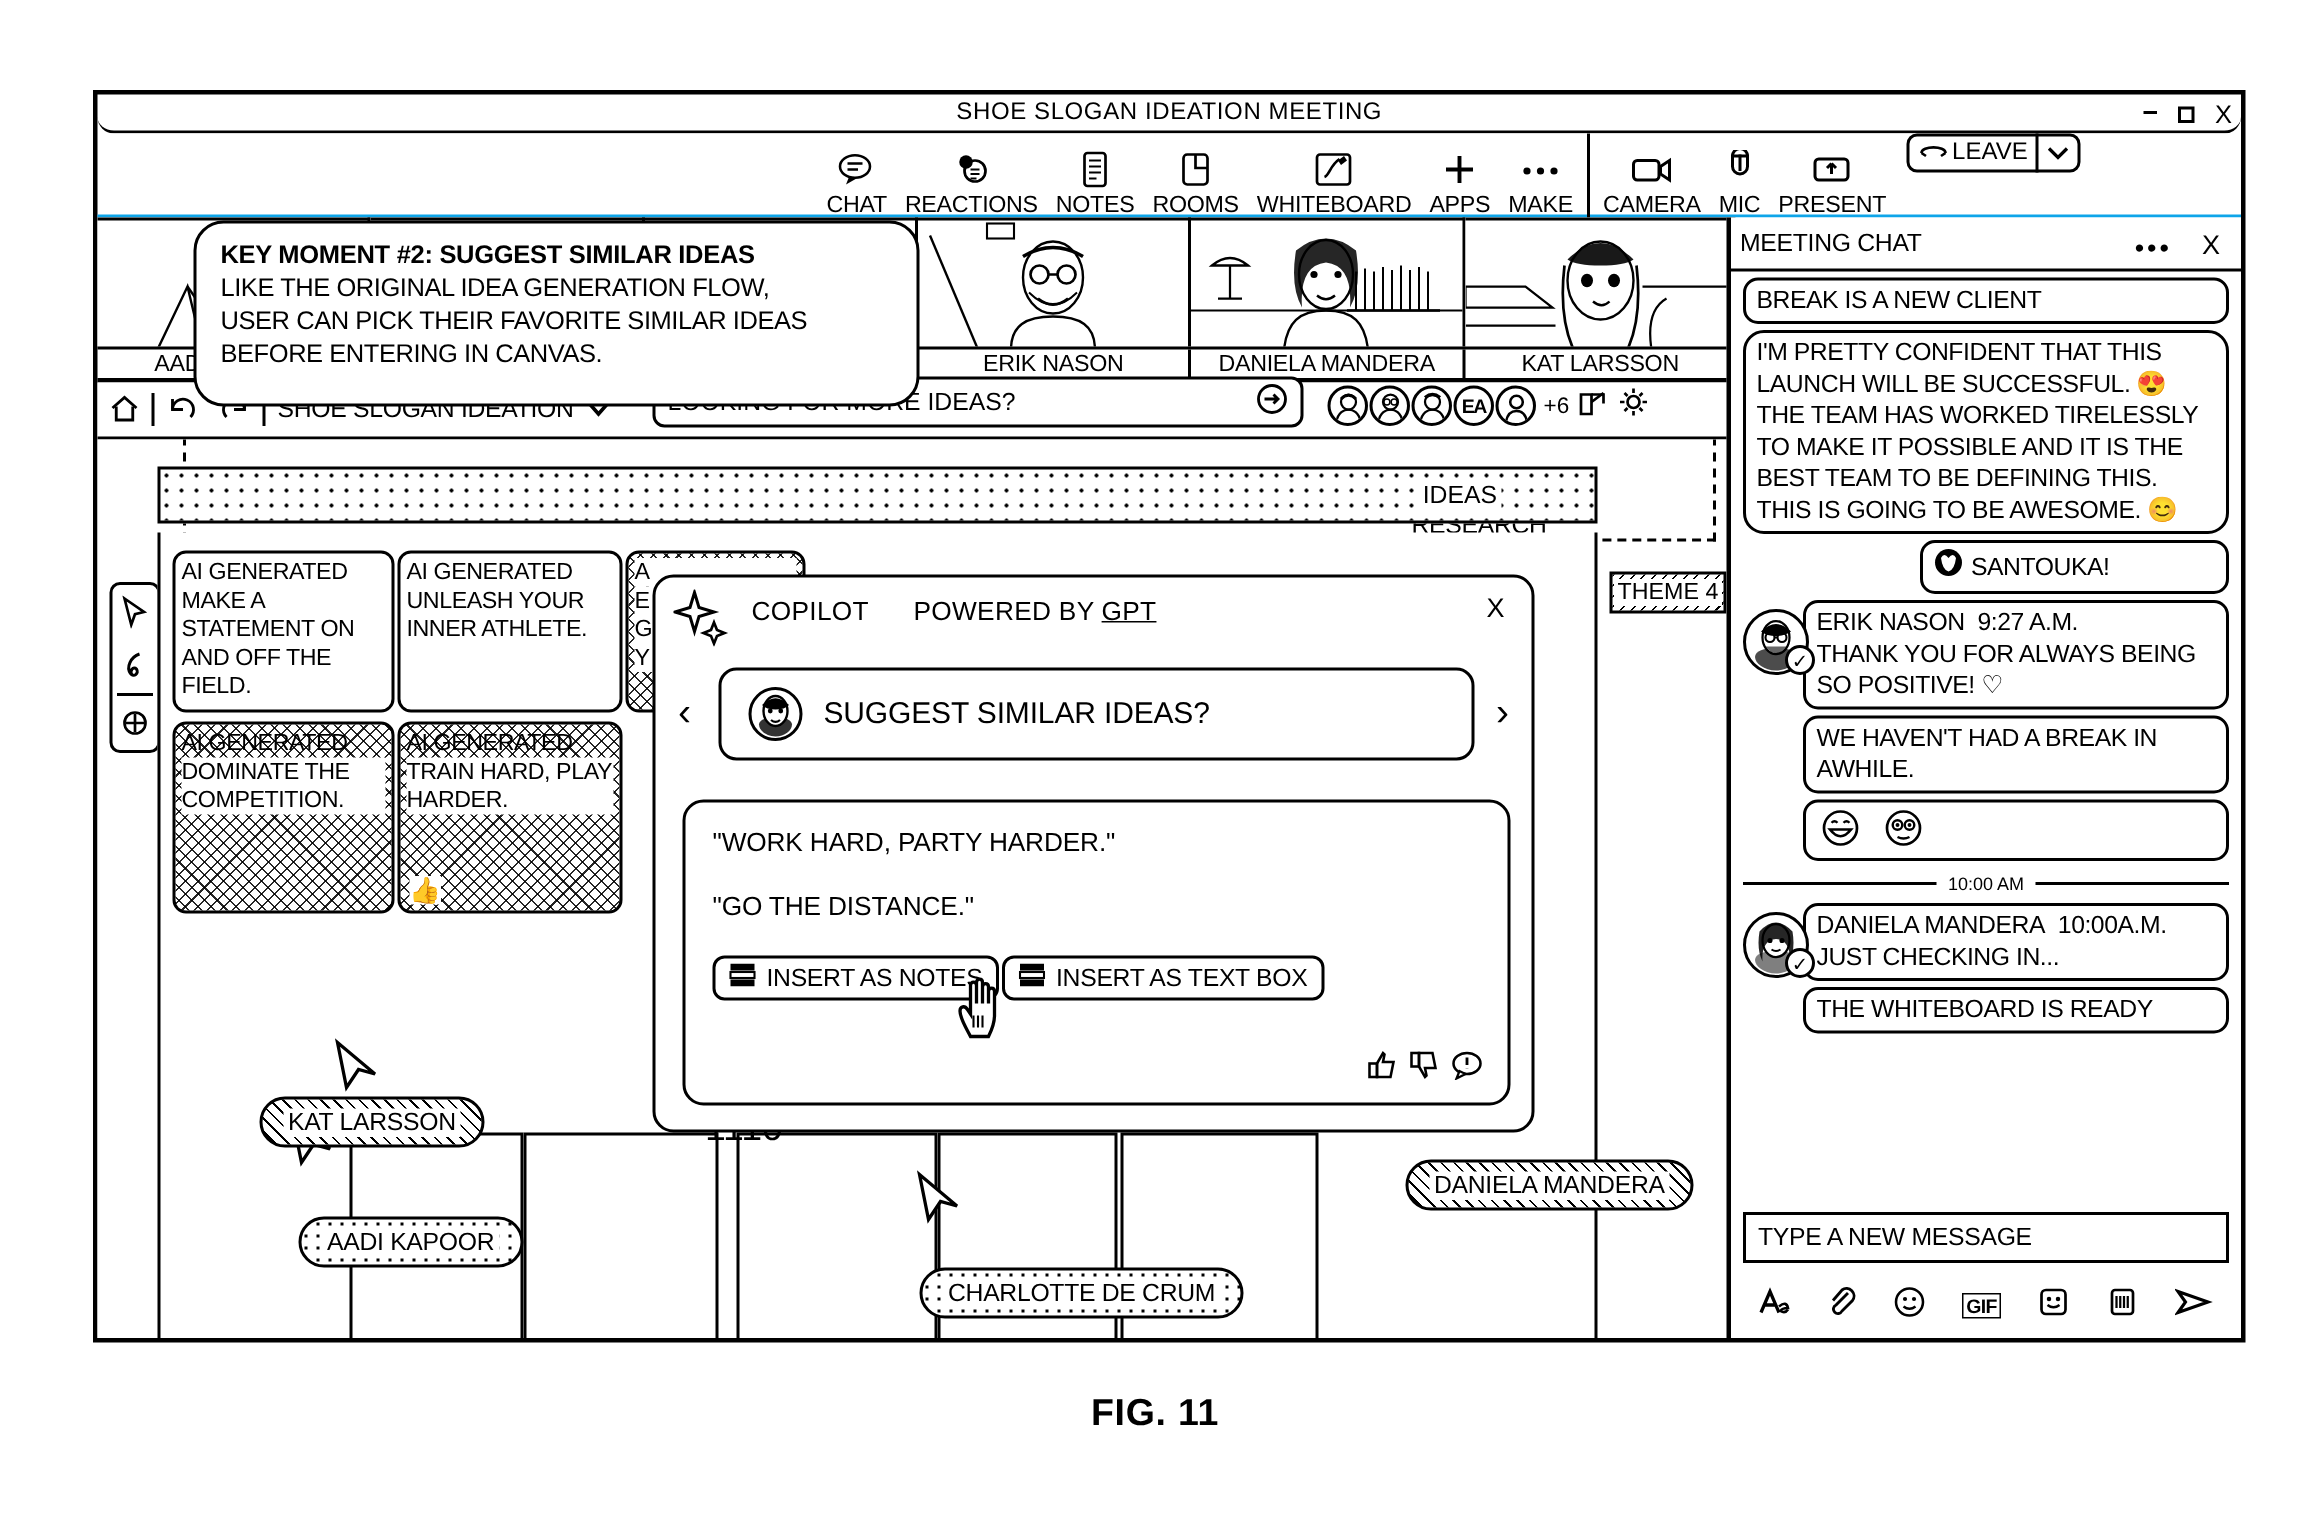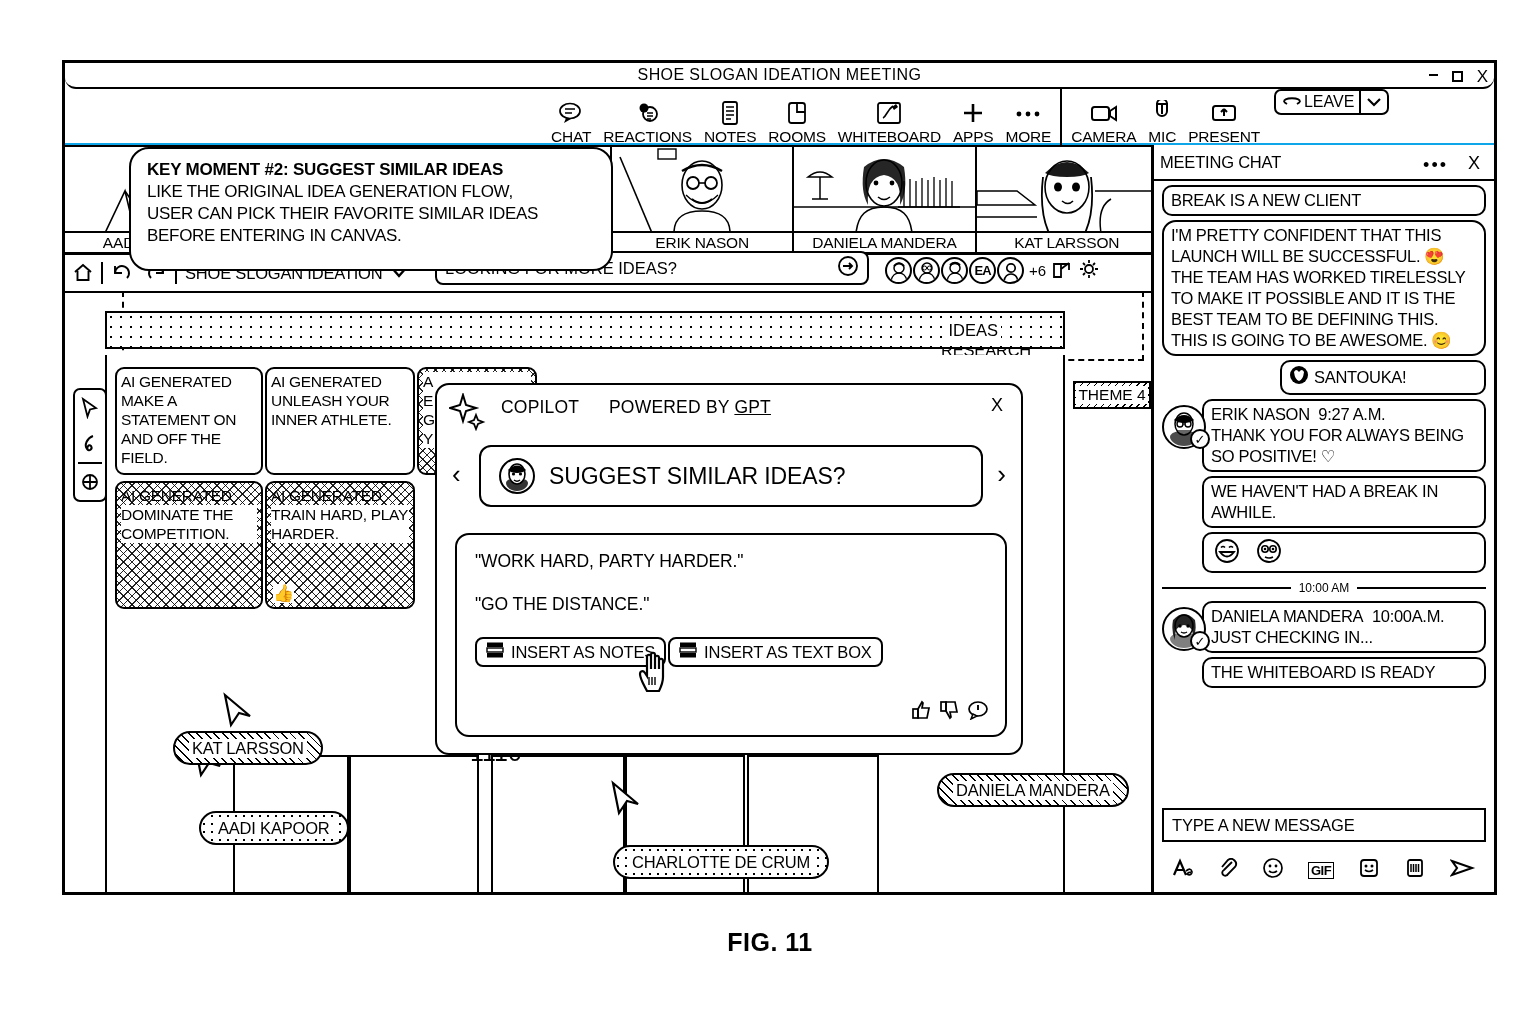--- a/index.html
+++ b/index.html
@@ -188,21 +188,21 @@
   .cp-spark { position:absolute; left:12px; top:8px; }
   .cp-title { position:absolute; left:64px; top:12px; font-size:17.5px; letter-spacing:.2px;}
   .cp-pow { position:absolute; left:172px; top:12px; font-size:17.5px; letter-spacing:.2px;}
   .cp-pow u { text-decoration:underline; }
   .cp-x { position:absolute; right:18px; top:10px; font-size:18px; }
   .cp-arrow-l { position:absolute; left:15px; top:78px; font-size:26px; line-height:22px;}
   .cp-arrow-r { position:absolute; right:15px; top:78px; font-size:26px; line-height:22px;}
   .cp-prompt {
     position:absolute; left:42px; top:60px; width:504px; height:62px;
     border:2.5px solid #000; border-radius:12px; display:flex; align-items:center; gap:14px;
-    padding-left:18px; font-size:23px; letter-spacing:-0.1px;
+    padding-left:18px; font-size:20px; letter-spacing:-0.1px;
   }
   .cp-prompt .pav { width:36px; height:36px; border:2.5px solid #000; border-radius:50%; overflow:hidden; position:relative; flex:0 0 auto;}
   .cp-body {
     position:absolute; left:18px; top:148px; width:552px; height:204px;
     border:2.5px solid #000; border-radius:14px; padding:16px 18px;
   }
   .cp-body .quote { font-size:17.5px; letter-spacing:-0.1px; margin-bottom:22px; }
   .cp-actions { display:flex; gap:2px; margin-top:4px; }
   .ins-btn {
     border:2.5px solid #000; border-radius:8px; height:30px;
@@ -346,21 +346,21 @@
           <span class="lb">APPS</span>
         </div>
         <div class="tool-btn">
           <span class="ic">
             <svg width="30" height="20" viewBox="0 0 30 20">
                 <circle cx="6" cy="11" r="2.4" fill="#000"></circle>
                 <circle cx="15" cy="11" r="2.4" fill="#000"></circle>
                 <circle cx="24" cy="11" r="2.4" fill="#000"></circle>
               </svg>
           </span>
-          <span class="lb">MORE</span>
+          <span class="lb">MAKE</span>
         </div>
       </div>
 
       <div class="sep-v"></div>
 
       <div class="tool-group">
         <div class="tool-btn">
           <span class="ic">
             <svg width="30" height="22" viewBox="0 0 30 22">
                 <rect x="3" y="5" width="17" height="13" rx="2.5" fill="none" stroke="#000" stroke-width="2"></rect>

